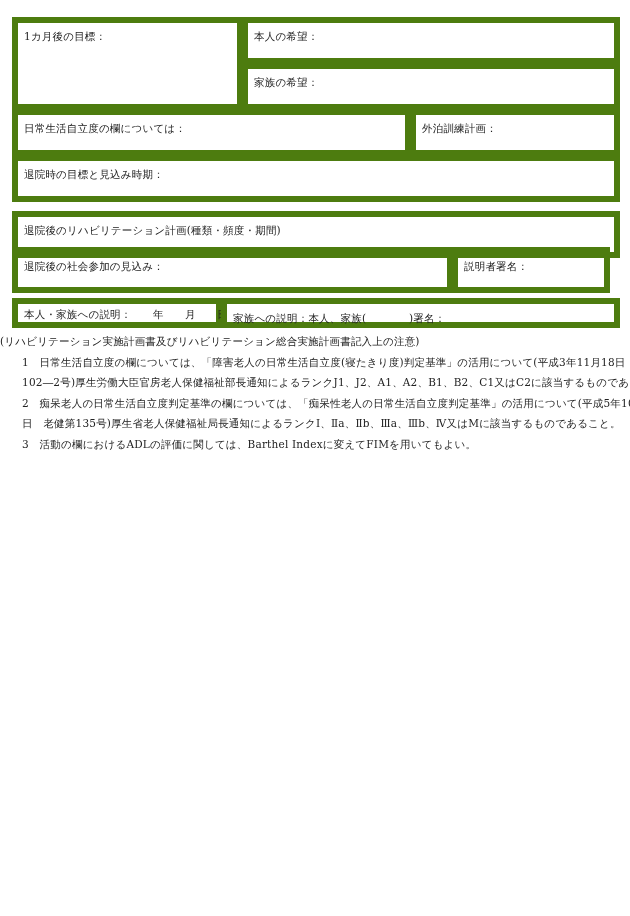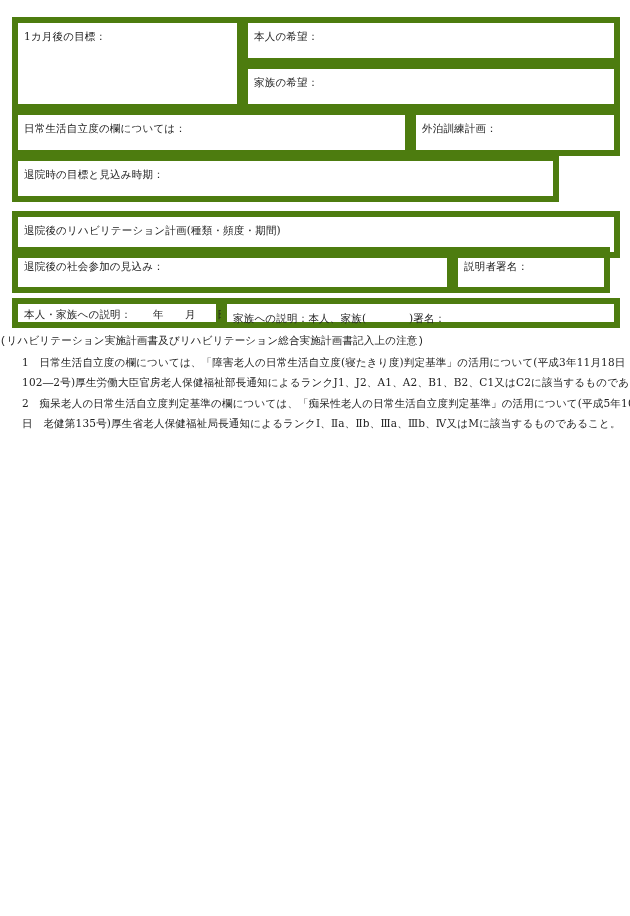--- a/index.html
+++ b/index.html
@@ -25,21 +25,21 @@
   <span class="lbl">家族の希望：</span>
 </div>
 
 <div class="cell" style="left:12px;top:109px;width:399px;height:47px;">
   <span class="lbl">日常生活自立度の欄については：</span>
 </div>
 <div class="cell" style="left:410px;top:109px;width:210px;height:47px;">
   <span class="lbl">外泊訓練計画：</span>
 </div>
 
-<div class="cell" style="left:12px;top:155px;width:547px;height:47px;">
+<div class="cell" style="left:12px;top:155px;width:608px;height:47px;">
   <span class="lbl">退院時の目標と見込み時期：</span>
 </div>
 
 <div class="cell" style="left:12px;top:211px;width:608px;height:47px;">
   <span class="lbl">退院後のリハビリテーション計画(種類・頻度・期間)</span>
 </div>
 
 <div class="cell" style="left:12px;top:247px;width:441px;height:46px;font-family:Liberation Mono, monospace;">
   <span class="lbl">退院後の社会参加の見込み：</span>
 </div>
@@ -48,18 +48,19 @@
 </div>
 
 <div class="cell" style="left:12px;top:298px;width:210px;height:30px;">
   <span class="lbl" style="top:4px;">本人・家族への説明：　　年　　月　　日</span>
 </div>
 <div class="cell" style="left:221px;top:298px;width:399px;height:30px;">
   <span class="lbl" style="top:8px;">家族への説明：本人、家族(　　　　)署名：</span>
 </div>
 
 <div class="notes">
-  <div style="margin-left:-12px;font-family:Liberation Mono, monospace;">(リハビリテーション実施計画書及びリハビリテーション総合実施計画書記入上の注意)</div>
+  <div style="margin-left:-12px;">(リハビリテーション実施計画書及びリハビリテーション総合実施計画書記入上の注意)</div>
   <div class="ind1">1　日常生活自立度の欄については、「障害老人の日常生活自立度(寝たきり度)判定基準」の活用について(平成3年11月18日　老健第</div>
   <div class="ind2">102―2号)厚生労働大臣官房老人保健福祉部長通知によるランクJ1、J2、A1、A2、B1、B2、C1又はC2に該当するものであること。</div>
   <div class="ind1">2　痴呆老人の日常生活自立度判定基準の欄については、「痴呆性老人の日常生活自立度判定基準」の活用について(平成5年10月26</div>
   <div class="ind2">日　老健第135号)厚生省老人保健福祉局長通知によるランクⅠ、Ⅱa、Ⅱb、Ⅲa、Ⅲb、Ⅳ又はMに該当するものであること。</div>
+  <div class="ind1">3　活動の欄におけるADLの評価に関しては、Barthel Indexに変えてFIMを用いてもよい。</div>
 </div>
 
 </body></html>

